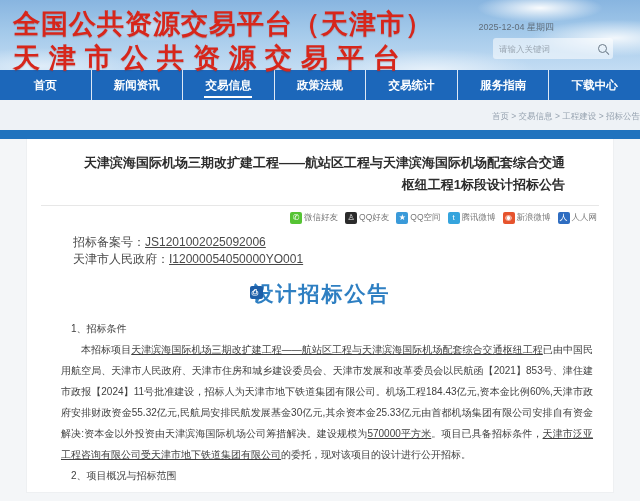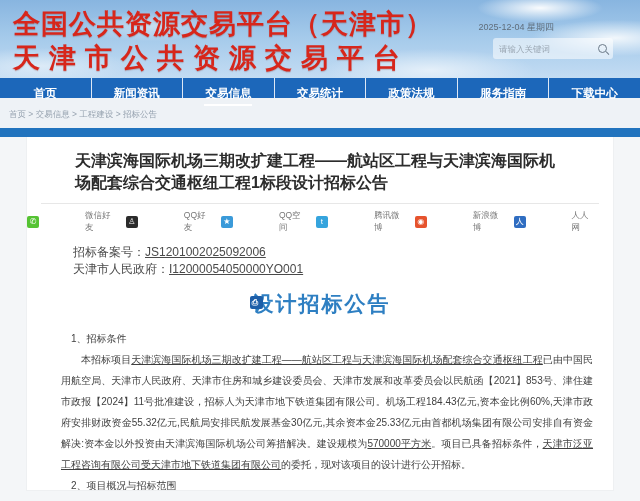--- a/index.html
+++ b/index.html
@@ -1,21 +1,21 @@
 <!DOCTYPE html>
 <html><head>
 <meta charset="utf-8">
 <style>
   * { margin:0; padding:0; box-sizing:border-box; }
   html,body { width:640px; height:501px; overflow:hidden; }
   body { font-family:"Liberation Sans","DejaVu Sans",sans-serif; background:#f4f6f8; }
   .page { width:640px; height:501px; overflow:hidden; position:relative; }
 
   
-  .banner { height:78px; position:relative;
+  .banner { height:70px; position:relative;
     background-image:
       radial-gradient(ellipse 90px 20px at 540px 8px,  rgba(255,255,255,.95), rgba(255,255,255,0) 70%),
       radial-gradient(ellipse 120px 26px at 615px 38px, rgba(255,255,255,.85), rgba(255,255,255,0) 70%),
       radial-gradient(ellipse 150px 30px at 430px 70px, rgba(255,255,255,.6),  rgba(255,255,255,0) 70%),
       radial-gradient(ellipse 100px 22px at 150px 26px, rgba(255,255,255,.45), rgba(255,255,255,0) 70%),
       radial-gradient(ellipse 130px 26px at 40px 66px,  rgba(255,255,255,.5),  rgba(255,255,255,0) 70%),
       linear-gradient(180deg,#88b5e0 0%,#a3c9ea 45%,#c3dcf3 100%);
   }
   .banner-t1 { position:absolute; left:13px; top:6px; color:#d7261b; font-weight:bold;
     font-size:27px; letter-spacing:1px; text-shadow:0 1px 1px rgba(120,30,20,.25); }
@@ -25,47 +25,47 @@
   .search-box { position:absolute; right:27px; top:38px; width:120px; height:21px;
     background:rgba(255,255,255,.55); border-radius:3px; display:flex; align-items:center; padding:0 6px; }
   .search-box input { flex:1; border:none; outline:none; background:transparent;
     font-size:8.5px; color:#556; width:80px; font-family:inherit; }
   .search-box input::placeholder { color:#9aa6b2; }
   .mag { width:9px; height:9px; border:1.3px solid #6b7a88; border-radius:50%; position:relative; flex:none; }
   .mag::after { content:""; position:absolute; width:1.4px; height:4px; background:#6b7a88;
     right:-2px; bottom:-3px; transform:rotate(-45deg); }
 
   
-  .nav { display:flex; height:20px; background:#1c67ba; }
+  .nav { display:flex; height:30px; background:#1c67ba; }
   .nav-item { flex:1; color:#fff; font-size:11.5px; font-weight:bold; text-align:center;
     line-height:30px; border-right:1px solid rgba(255,255,255,.85); cursor:pointer; }
   .nav-item:last-child { border-right:none; }
   .nav-item span { display:inline-block; line-height:normal; padding:5px 1px 3px; }
   .nav-item.active span { border-bottom:2px solid #fff; }
 
   
   .breadcrumb { height:30px; line-height:32px; background:#eef2f6; padding-left:9px;
-    font-size:8.5px; color:#97a3b0; }
+    font-size:8.5px; color:#97a3b0;text-align:right; }
   .bluebar { height:9px; background:#2173be; }
 
   
   .content { background:#fff; margin:0 26px; height:354px; overflow:hidden;
     border:1px solid #eef0f2; border-top:none; padding-top:13px; }
-  .art-title { text-align:left; font-size:16px; font-weight:bold; color:#2c2c2c;
+  .art-title { text-align:right; font-size:13px; font-weight:bold; color:#2c2c2c;
     line-height:22px; padding:0 48px; }
   .art-meta { text-align:center; margin-top:9px; font-size:10px; color:#8d8d8d; }
   .art-meta span { margin:0 14px; }
   .divider { border-top:1px solid #e7e7e7; margin:9px 14px 0; }
 
   .share-row { display:flex; justify-content:flex-end; align-items:center; gap:7px;
     padding-right:16px; margin-top:6px; }
   .share-item { display:flex; align-items:center; gap:2px; cursor:pointer; }
   .share-ico { width:12px; height:12px; border-radius:2px; color:#fff; font-size:8px;
     line-height:12px; text-align:center; display:inline-block; }
-  .share-lbl { font-size:8.5px; color:#777;margin-left:44px; }
+  .share-lbl { font-size:8.5px; color:#777; }
 
   .no-block { margin:10px 0 0 46px; font-size:12px; color:#4a4a4a; line-height:17px; }
   .no-block .val { text-decoration:underline; }
 
   .doc-heading { text-align:center; margin-top:12px; font-size:21px; font-weight:bold;
     color:#2e7fc2; letter-spacing:2px; position:relative; }
   .print-icon { display:inline-block; width:13px; height:13px; background:#1d5ea8;
     border-radius:2px; position:relative; top:-6px; margin-right:-10px; color:#fff;
     font-size:8px; line-height:13px; text-align:center; cursor:pointer; }
 
@@ -87,22 +87,22 @@
     <div class="search-box">
       <input type="text" placeholder="请输入关键词" style="">
       <span class="mag"></span>
     </div>
   </div>
 
   <div class="nav" id="nav">
       <div class="nav-item"><span>首页</span></div>
       <div class="nav-item"><span>新闻资讯</span></div>
       <div class="nav-item active"><span>交易信息</span></div>
+      <div class="nav-item"><span>政策法规</span></div>
       <div class="nav-item"><span>交易统计</span></div>
-      <div class="nav-item"><span>政策法规</span></div>
       <div class="nav-item"><span>服务指南</span></div>
       <div class="nav-item"><span>下载中心</span></div>
     </div>
 
   <div class="breadcrumb">首页 &gt; 交易信息 &gt; 工程建设 &gt; 招标公告</div>
   <div class="bluebar"></div>
 
   <div class="content">
     <div class="art-title">天津滨海国际机场三期改扩建工程——航站区工程与天津滨海国际机场配套综合交通枢纽工程1标段设计招标公告</div>
 

